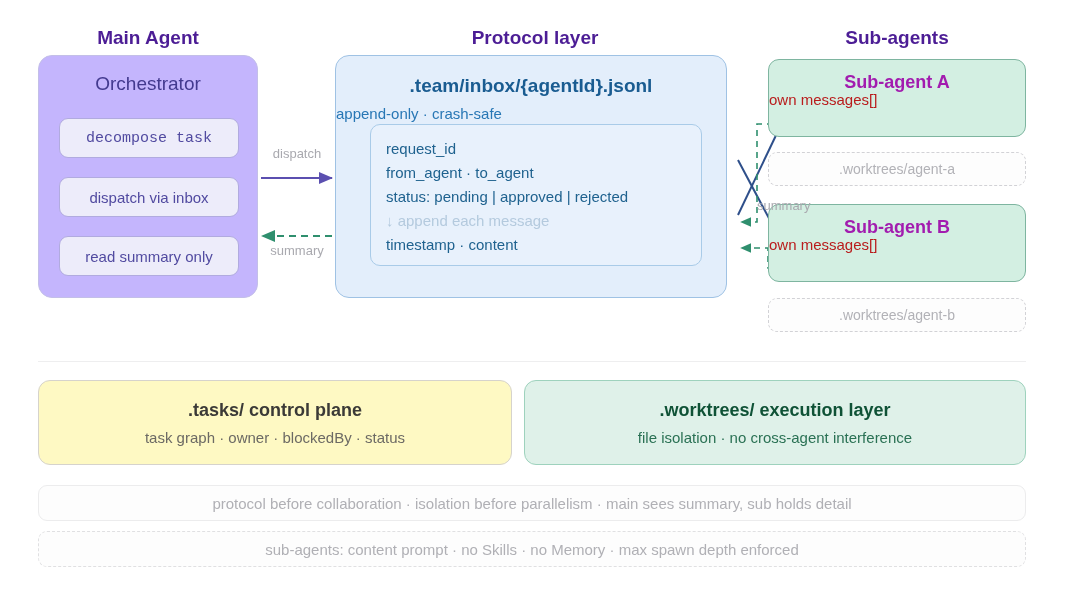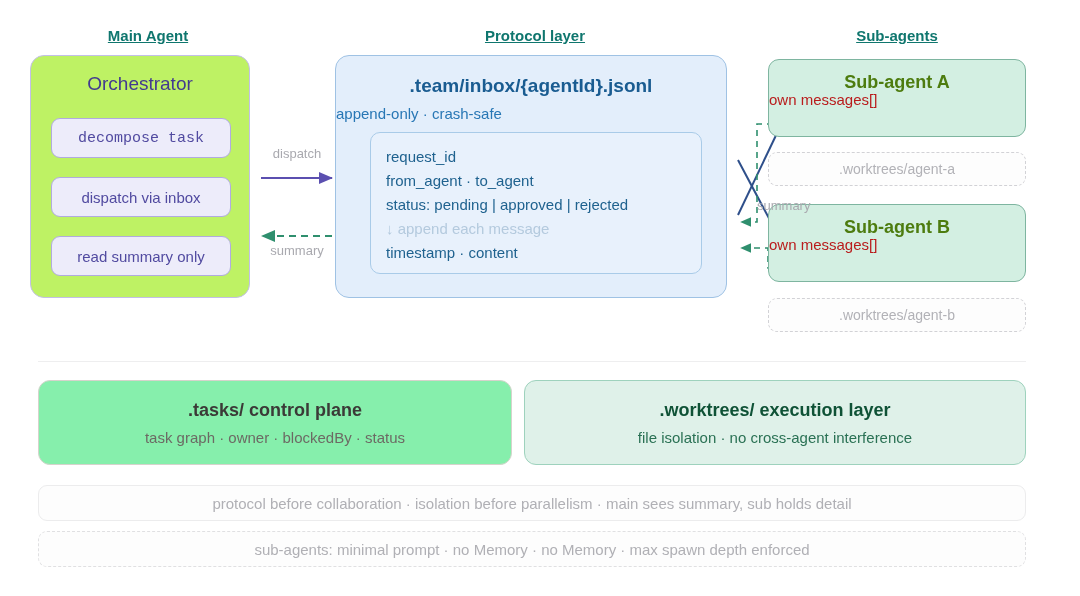--- a/index.html
+++ b/index.html
@@ -12,38 +12,37 @@
     height: 596px;
     position: relative;
     font-family: "Liberation Sans", sans-serif;
     color: #2d2d35;
     overflow: hidden;
   }
 
   
   .col-header {
     position: absolute;
-    font-size: 15px;
+    font-size: 19px;
     font-weight: bold;
-    color: #0f766e;
-    text-align: center;
-    white-space: nowrap;
-    text-decoration: underline;
+    color: #4c1d95;
+    text-align: center;
+    white-space: nowrap;
   }
   #hdr-main   { left: 38px;  top: 27px; width: 220px; }
   #hdr-proto  { left: 335px; top: 27px; width: 400px; }
   #hdr-sub    { left: 768px; top: 27px; width: 258px; }
 
   
   #main-agent-box {
     position: absolute;
-    left: 30px; top: 55px;
+    left: 38px; top: 55px;
     width: 220px; height: 243px;
     box-sizing: border-box;
-    background: #bef264;
+    background: #c4b5fd;
     border: 1px solid #c3bfe8;
     border-radius: 14px;
   }
   #orchestrator-title {
     position: absolute;
     left: 0; top: 17px; width: 100%;
     text-align: center;
     font-size: 19px;
     color: #433a8f;
     white-space: nowrap;
@@ -109,21 +108,21 @@
   }
   #protocol-subtitle {
     position: absolute;
     left: 0; top: 49px; width: 100%;
     font-size: 15px;
     color: #2877b5;
     white-space: nowrap;
   }
   #protocol-inner {
     position: absolute;
-    left: 34px; top: 76px;
+    left: 34px; top: 68px;
     width: 332px; height: 142px;
     box-sizing: border-box;
     background: #e8f1fc;
     border: 1px solid #a9cbe8;
     border-radius: 10px;
     padding: 12px 0 12px 15px;
   }
   .proto-line {
     font-size: 15px;
     color: #1f628f;
@@ -144,21 +143,21 @@
     border-radius: 11px;
   }
   #subagent-a { top: 59px; }
   #subagent-b { top: 204px; }
   .subagent-title {
     position: absolute;
     left: 0; top: 12px; width: 100%;
     text-align: center;
     font-size: 18px;
     font-weight: bold;
-    color: #4d7c0f;
+    color: #a21caf;
     white-space: nowrap;
   }
   .subagent-sub {
     position: absolute;
     left: 0; top: 31px; width: 100%;
     text-align: left;
     font-size: 15px;
     color: #b91c1c;
     white-space: nowrap;
   }
@@ -200,21 +199,21 @@
   
   .plane-box {
     position: absolute;
     top: 380px;
     height: 85px;
     box-sizing: border-box;
     border-radius: 12px;
   }
   #plane-tasks {
     left: 38px; width: 474px;
-    background: #86efac;
+    background: #fef9c3;
     border: 1px solid #d6d3cc;
   }
   #plane-worktrees {
     left: 524px; width: 502px;
     background: #dff1e9;
     border: 1px solid #9ed2bd;
   }
   .plane-title {
     position: absolute;
     left: 0; top: 19px; width: 100%;
@@ -331,13 +330,13 @@
 <div class="plane-box" id="plane-tasks">
   <div class="plane-title">.tasks/ control plane</div>
   <div class="plane-sub">task graph · owner · blockedBy · status</div>
 </div>
 <div class="plane-box" id="plane-worktrees">
   <div class="plane-title">.worktrees/ execution layer</div>
   <div class="plane-sub">file isolation · no cross-agent interference</div>
 </div>
 
 <div class="footer-note" id="footer-0">protocol before collaboration · isolation before parallelism · main sees summary, sub holds detail</div>
-<div class="footer-note" id="footer-1">sub-agents: minimal prompt · no Memory · no Memory · max spawn depth enforced</div>
+<div class="footer-note" id="footer-1">sub-agents: content prompt · no Skills · no Memory · max spawn depth enforced</div>
 
 </body></html>

